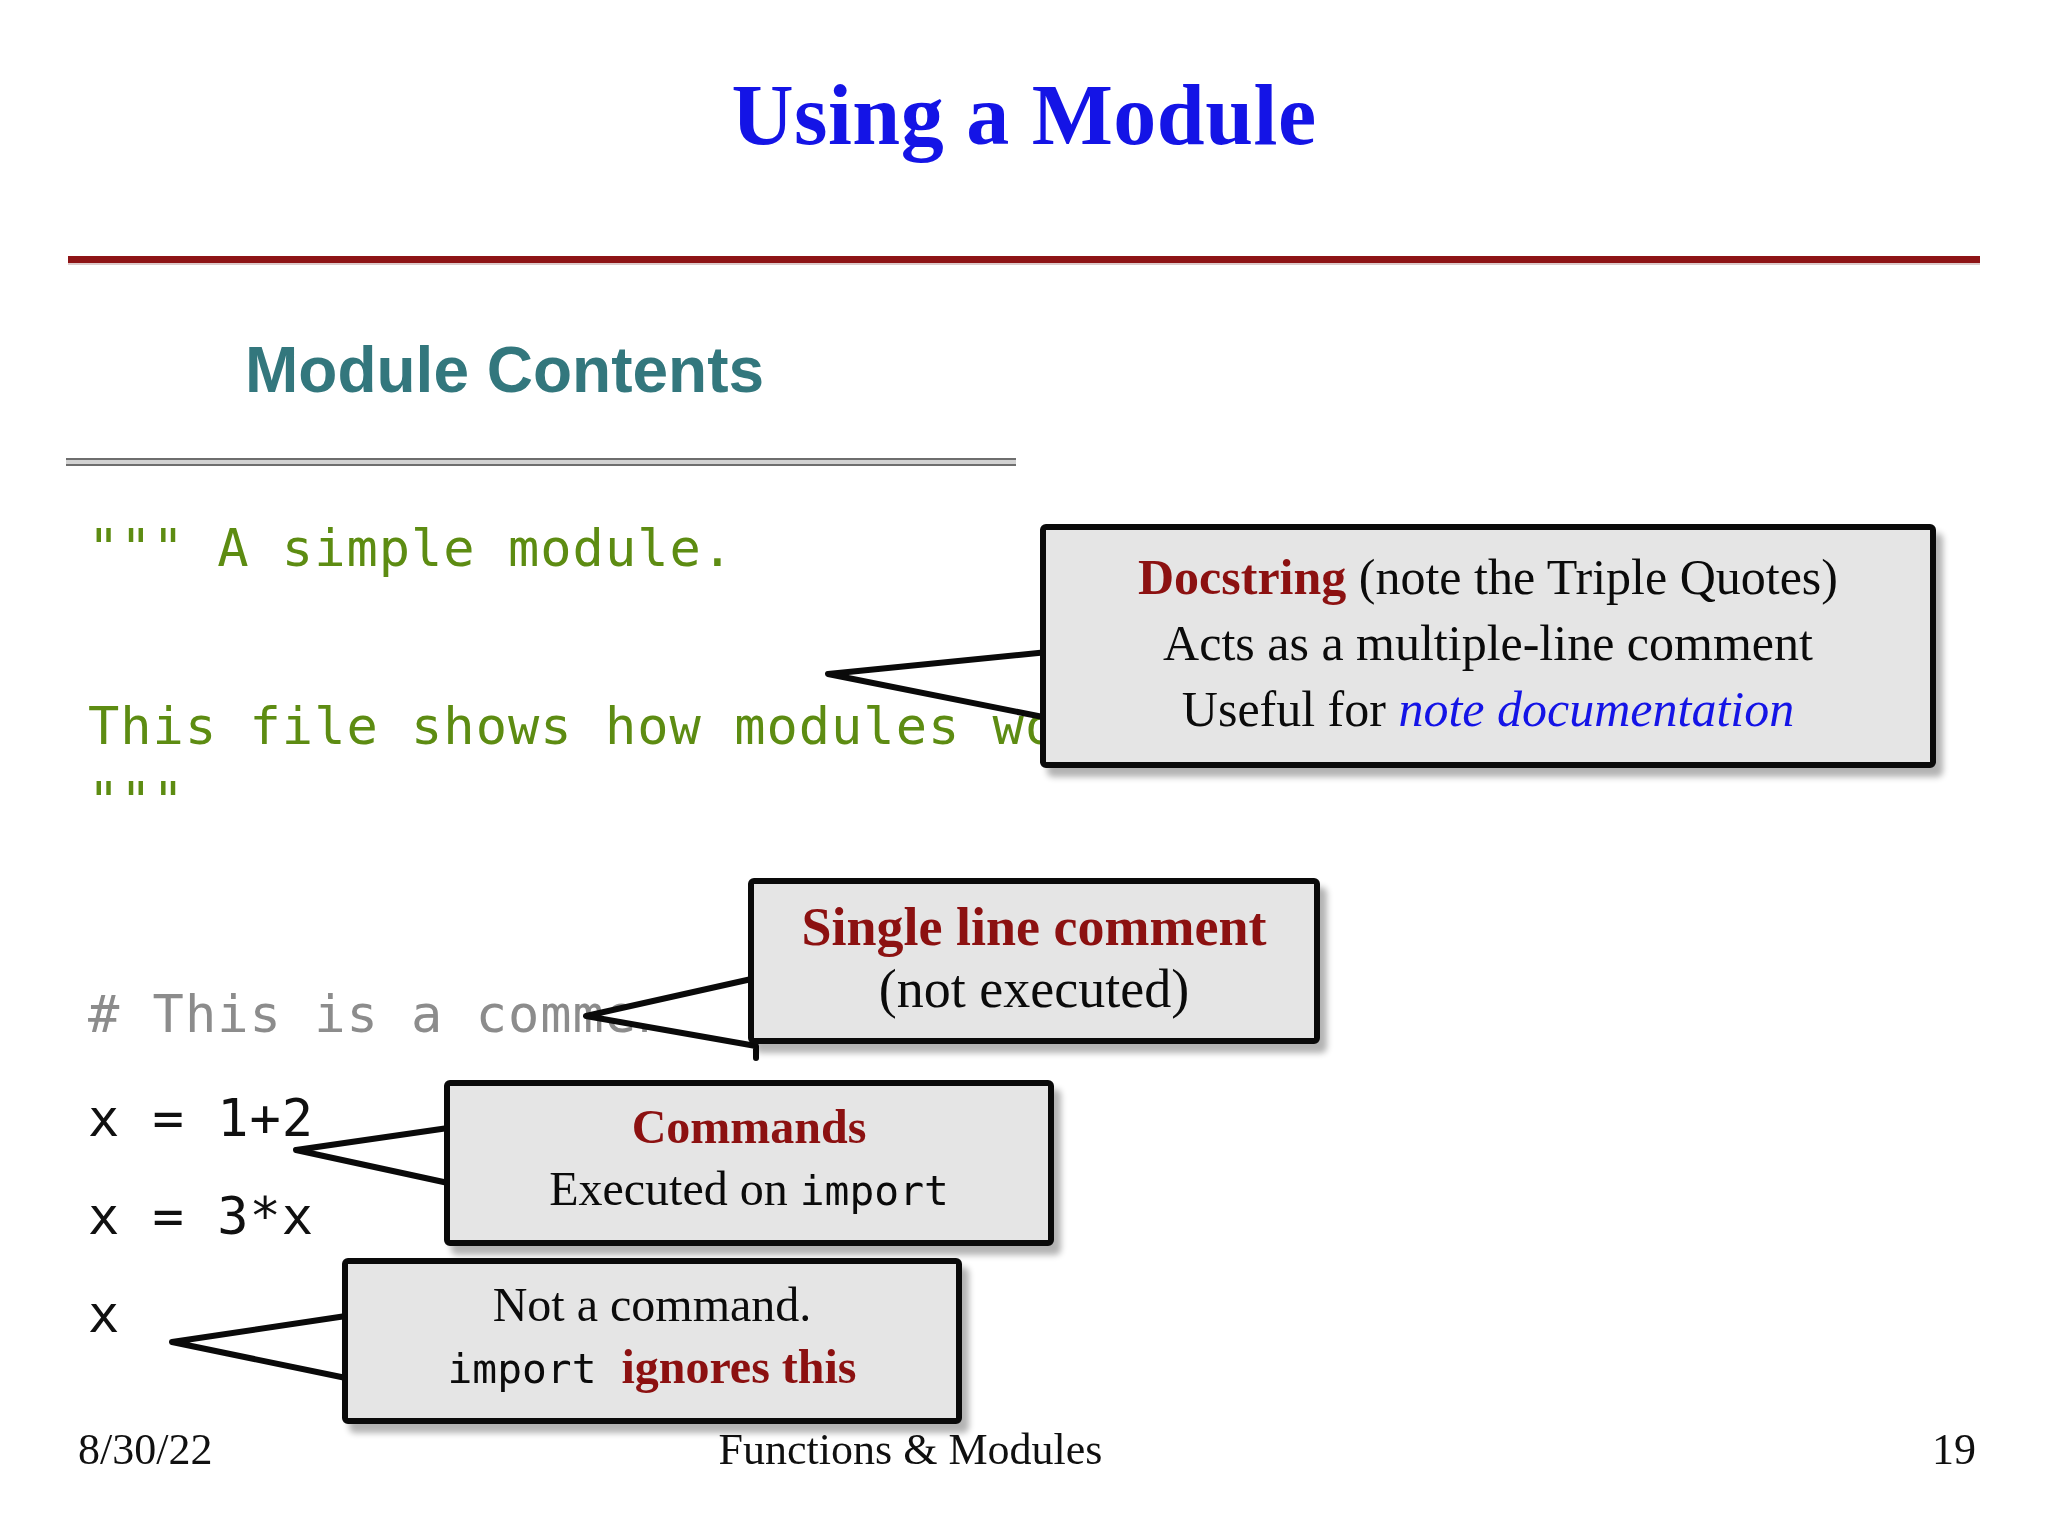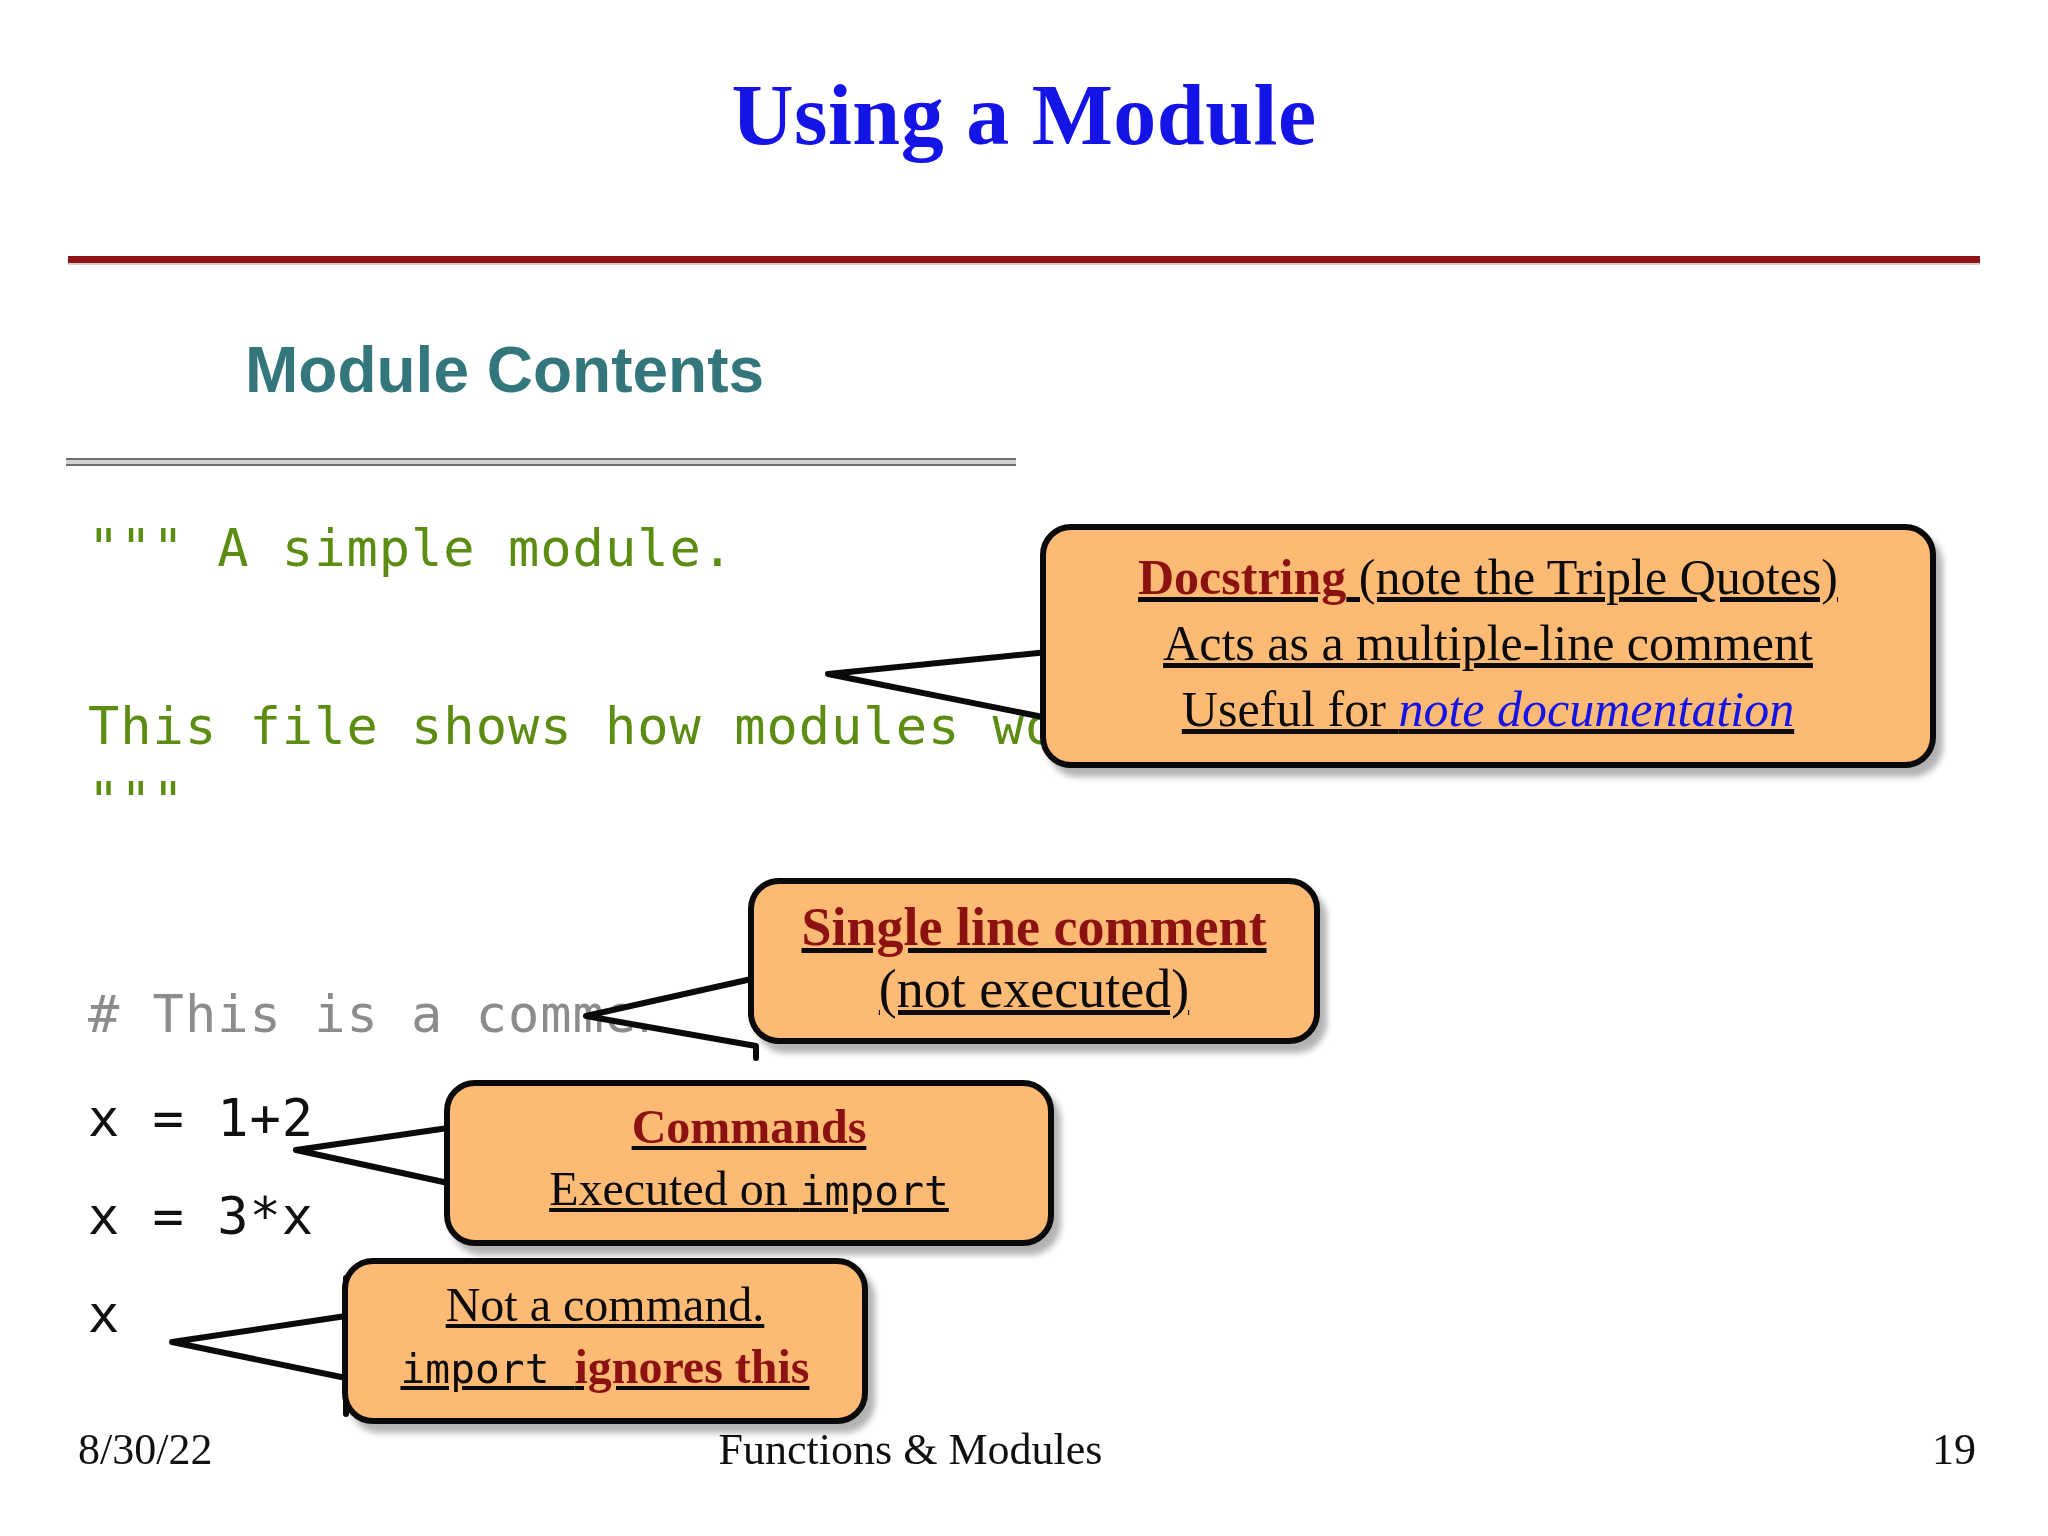--- a/index.html
+++ b/index.html
@@ -96,29 +96,28 @@
   #code-docline3 { left: 88px; top: 775px; }
   #code-comment  { left: 88px; top: 988px; }
   #code-x1       { left: 88px; top: 1092px; }
   #code-x2       { left: 88px; top: 1190px; }
   #code-x3       { left: 88px; top: 1288px; }
 
   
   .callout {
     position: absolute;
     box-sizing: border-box;
-    background: #fdba74;
+    background: #e5e5e5;
     border: 6px solid #0A0A0A;
-    border-radius: 31px;
+    border-radius: 6px;
     box-shadow: 7px 9px 6px rgba(0,0,0,0.30);
     text-align: center;
     font-family: "Liberation Serif", serif;
     color: #0B0B0B;
     z-index: 5;
-    text-decoration: underline;
   }
   .callout .line {
     display: block;
     white-space: nowrap;
   }
   .em-red {
     color: #8C1111;
     font-weight: bold;
   }
   .em-blue-it {
@@ -165,21 +164,21 @@
     padding: 10px 16px 18px 16px;
     font-size: 48px;
     line-height: 62px;
     margin-top: 8px;
   }
 
   
   #callout-not-command {
     left: 342px;
     top: 1258px;
-    width: 526px;
+    width: 620px;
     padding: 10px 16px 18px 16px;
     font-size: 48px;
     line-height: 62px;
   }
 
   
   .footer-text {
     position: absolute;
     font-family: "Liberation Serif", serif;
     font-size: 44px;

